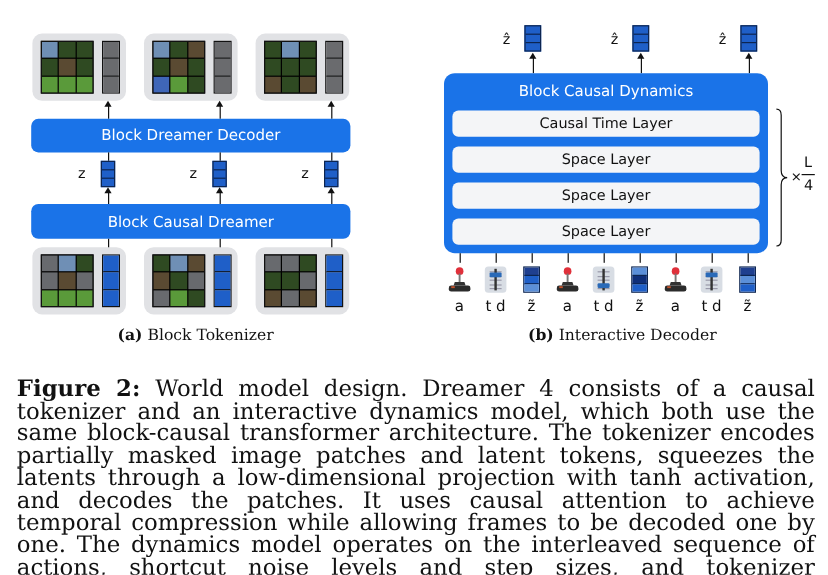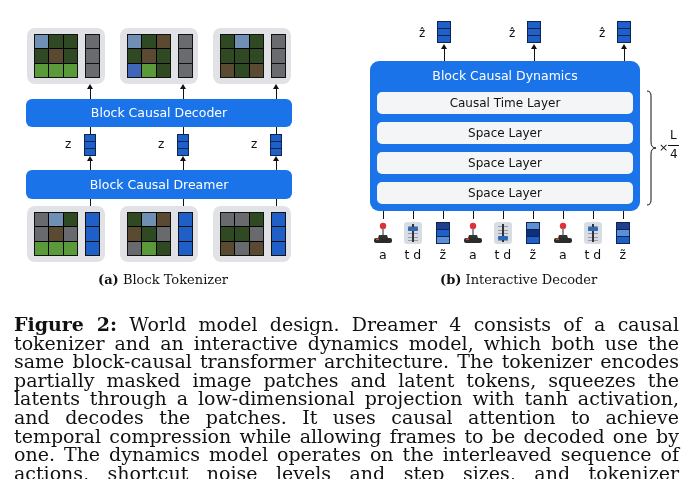--- a/index.html
+++ b/index.html
@@ -96,21 +96,21 @@
         <div></div>
         <div></div>
         <div></div>
       </div>
   </div>
 
   <div class="arrow up" style="left:90px;top:88px;height:11px;"></div>
   <div class="arrow up" style="left:183px;top:88px;height:11px;"></div>
   <div class="arrow up" style="left:276px;top:88px;height:11px;"></div>
 
-  <div class="bar" style="left:26px;top:99px;width:266px;height:28px;line-height:28px;">Block Causal Decoder</div>
+  <div class="bar" style="left:26px;top:99px;width:266px;height:28px;line-height:28px;">Block Dreamer Decoder</div>
 
   <div class="arrow" style="left:90px;top:127px;height:7px;"></div>
   <div class="arrow" style="left:183px;top:127px;height:7px;"></div>
   <div class="arrow" style="left:276px;top:127px;height:7px;"></div>
 
   <span class="lbl" style="left:65px;top:137px;">z</span>
   <span class="lbl" style="left:158px;top:137px;">z</span>
   <span class="lbl" style="left:251px;top:137px;">z</span>
 
   <div class="ztok" style="left:84px;top:134px;">

